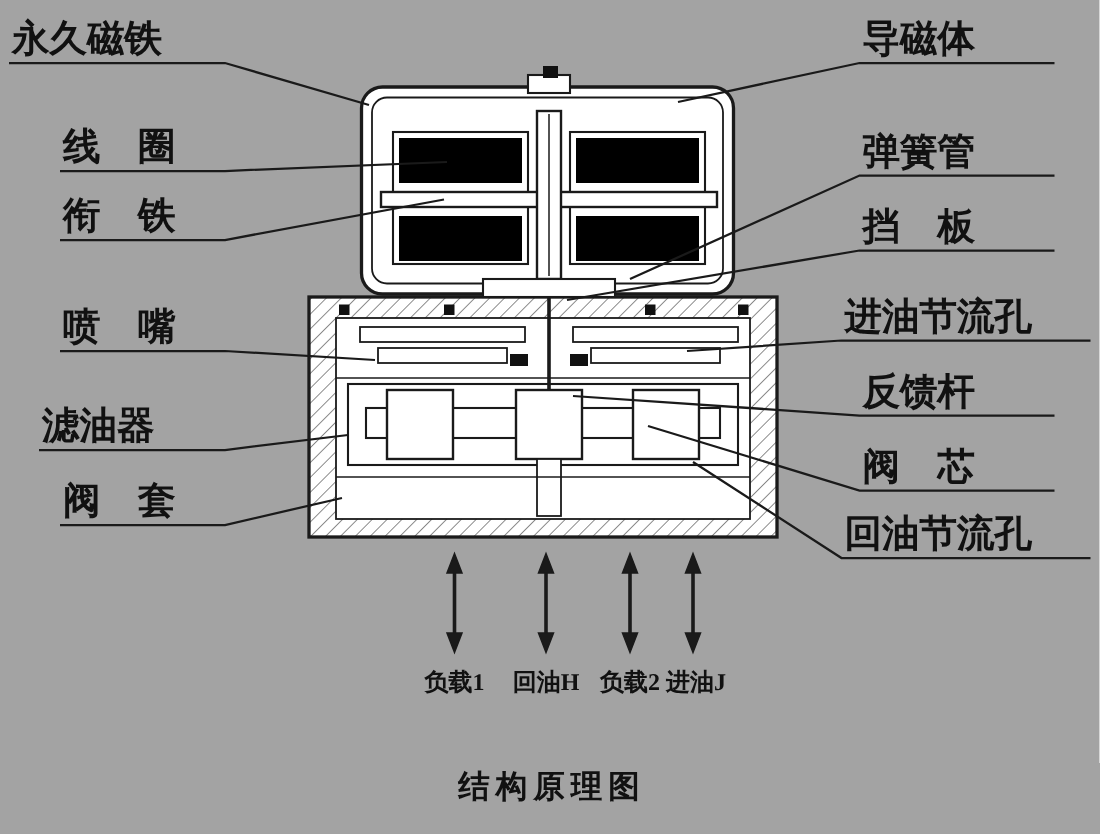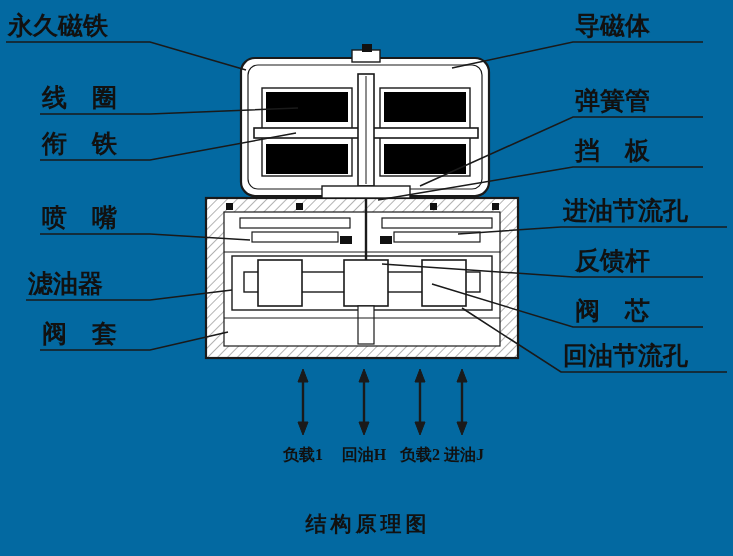--- a/index.html
+++ b/index.html
@@ -1,16 +1,16 @@
 <!DOCTYPE html>
 <html><head>
 <meta charset="utf-8">
 <style>
   html,body{margin:0;padding:0;background:#fff;}
-  .page{position:relative;width:733px;height:556px;background:#0369a1;overflow:hidden;
+  .page{position:relative;width:733px;height:556px;background:#a3a3a3;overflow:hidden;
         font-family:"Liberation Serif","DejaVu Serif",serif;}
   svg{display:block;}
   text{font-family:"Liberation Serif","DejaVu Serif",serif;fill:#111;}
   .callout-label{font-size:25px;font-weight:700;}
   .port-label{font-size:16px;font-weight:700;}
   .title-label{font-size:21px;font-weight:700;letter-spacing:4px;}
 </style>
 </head>
 <body>
 

